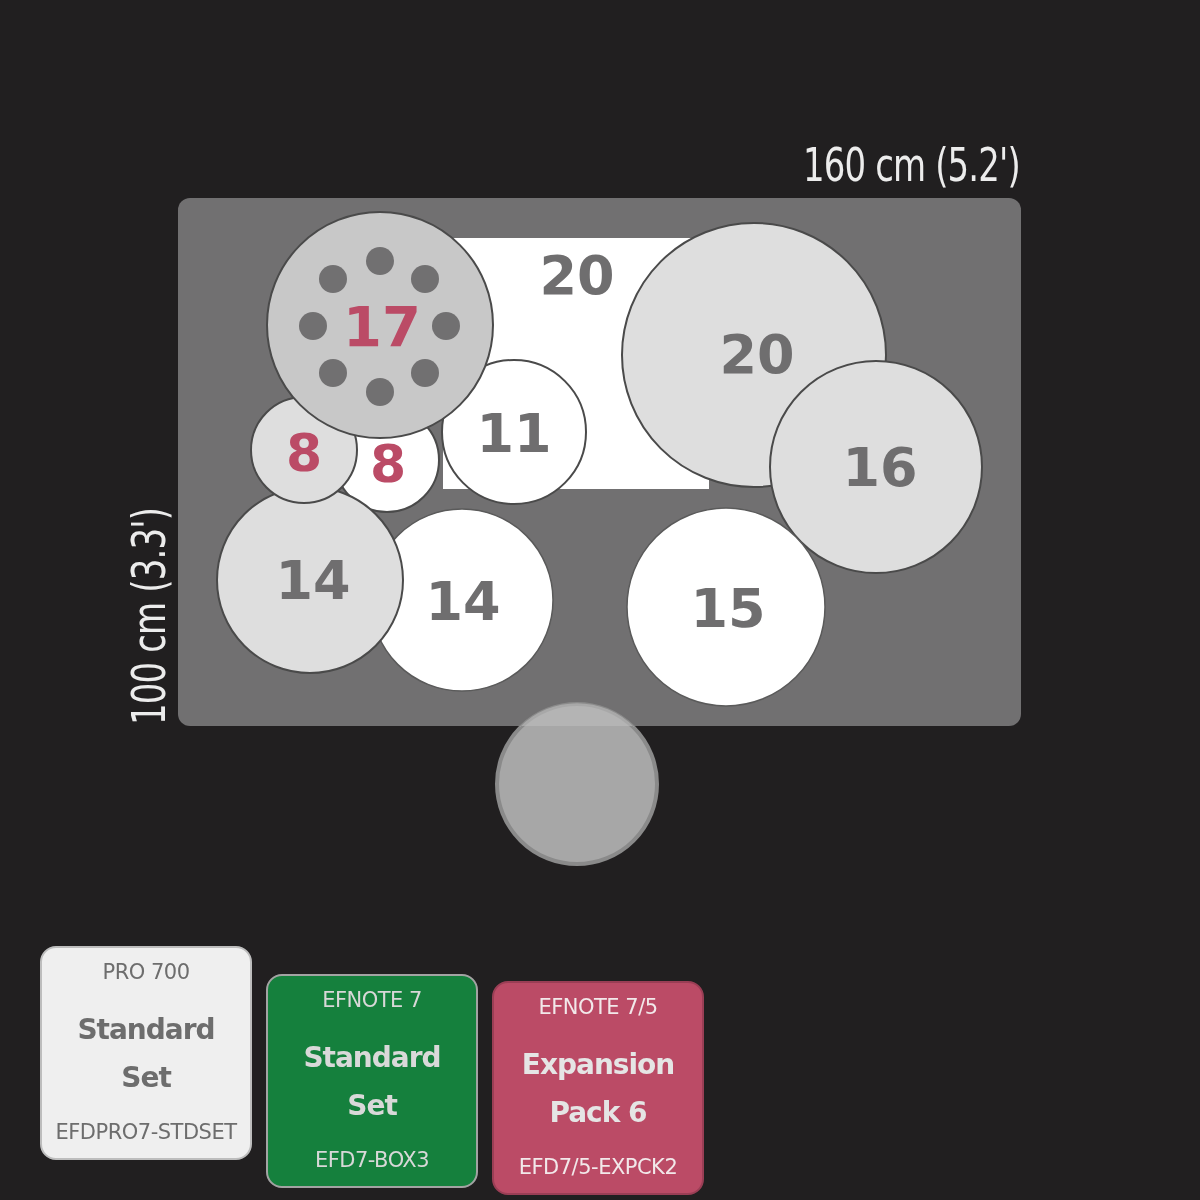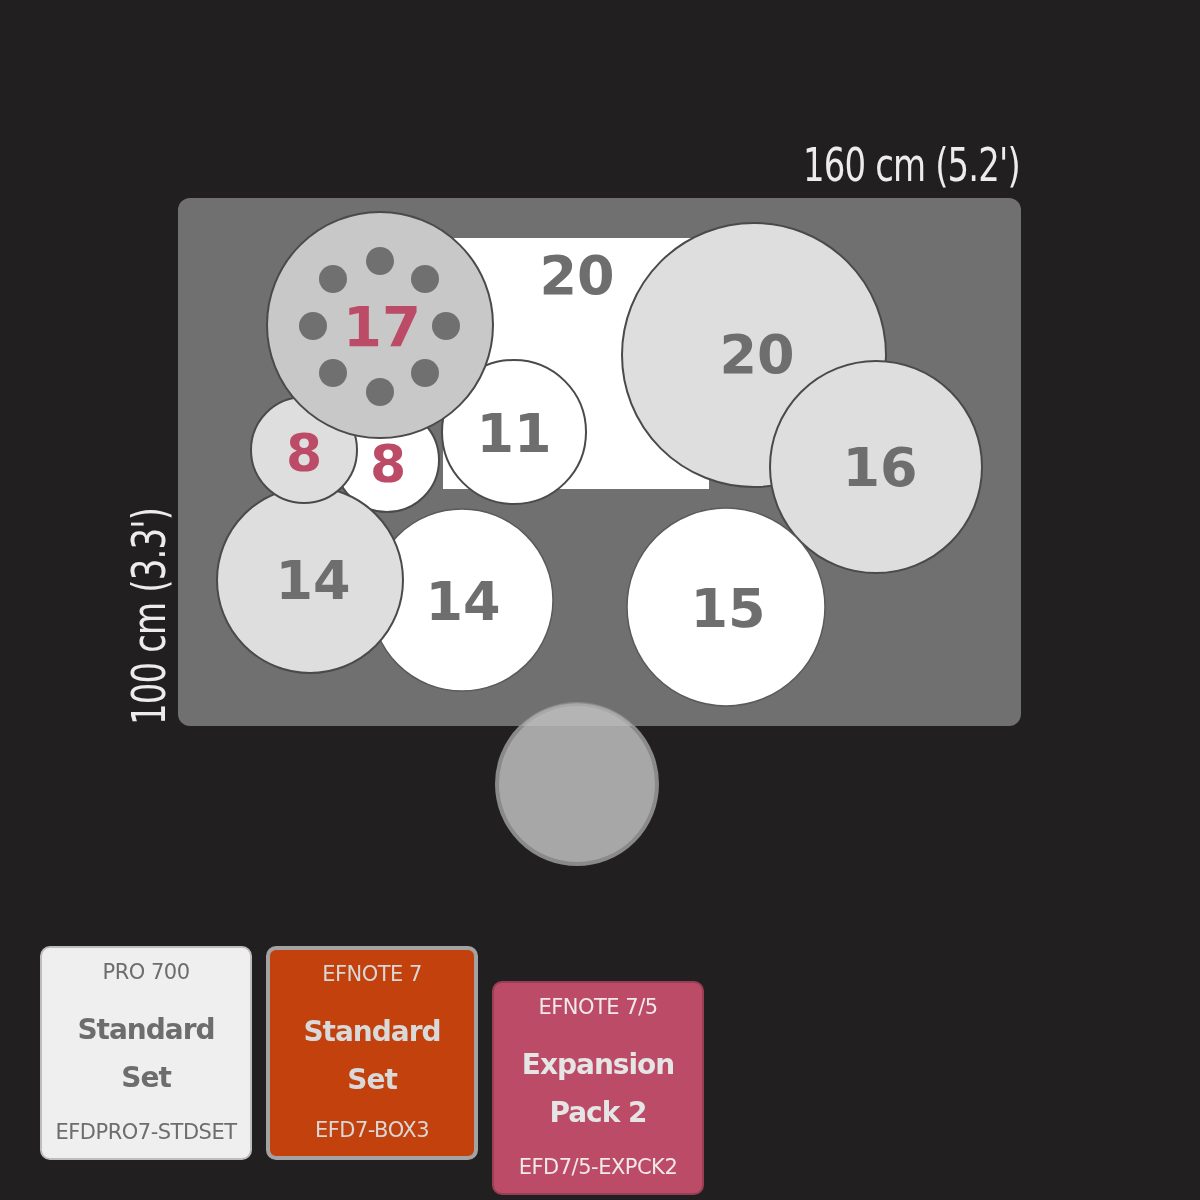--- a/index.html
+++ b/index.html
@@ -7,26 +7,26 @@
          font-family:"DejaVu Sans","Liberation Sans",sans-serif; }
   .dim-top { position:absolute; left:700px; top:138px; width:320px; text-align:right;
              color:#ececec; font-size:46px; font-weight:300; letter-spacing:-1px;
              font-family:"DejaVu Sans Condensed","DejaVu Sans",sans-serif; transform:scaleX(0.82); transform-origin:right center; }
   .dim-left { position:absolute; left:122px; top:725px; width:300px; transform-origin:0 0; transform:rotate(-90deg) scaleX(0.82);
               color:#ececec; font-size:46px; font-weight:300; white-space:nowrap; letter-spacing:-1px;
               font-family:"DejaVu Sans Condensed","DejaVu Sans",sans-serif; }
   .panel { position:absolute; left:178px; top:198px; width:843px; height:528px; background:#717071; border-radius:12px; }
   svg.drums { position:absolute; left:0; top:0; }
   .drum-label { font-family:"DejaVu Sans","Liberation Sans",sans-serif; font-weight:bold; }
-  .card { position:absolute; top:946px; width:212px; height:214px; border-radius:10px; box-sizing:border-box; text-align:center; }
+  .card { position:absolute; top:946px; width:212px; height:214px; border-radius:16px; box-sizing:border-box; text-align:center; }
   .card .sub { position:absolute; top:12px; left:0; right:0; font-size:21px; letter-spacing:-0.5px; }
   .card .title { position:absolute; top:58px; left:0; right:0; font-size:28px; font-weight:bold; line-height:48px; letter-spacing:-1px; }
   .card .code { position:absolute; bottom:14px; left:0; right:0; font-size:21px; letter-spacing:-0.5px; }
   .card-std { left:40px; background:#efefef; border:2px solid #bdbdbd; color:#6d6d6d; }
-  .card-hw { left:266px; background:#c2410c; border:4px solid #a3a3a3; color:#d8d8d8; }
+  .card-hw { left:266px; background:#15803d; border:2px solid #a3a3a3; color:#d8d8d8;margin-top:28px; }
   .card-hw .title { color:#d9d9d9; }
   .card-exp { left:492px; background:#bb4b66; border:2px solid #9a3e55; color:#f2e8ea;margin-top:35px; }
   .card-exp .title { color:#e5e5e5; }
 </style>
 </head>
 <body>
 
 <div class="dim-top">160 cm (5.2')</div>
 <div class="dim-left">100 cm (3.3')</div>
 
@@ -115,16 +115,16 @@
     <div>Standard</div>
     <div>Set</div>
   </div>
   <div class="code">EFD7-BOX3</div>
 </div>
 
 <div class="card card-exp">
   <div class="sub">EFNOTE 7/5</div>
   <div class="title">
     <div>Expansion</div>
-    <div>Pack 2</div>
+    <div>Pack 6</div>
   </div>
   <div class="code">EFD7/5-EXPCK2</div>
 </div>
 
 </body></html>

